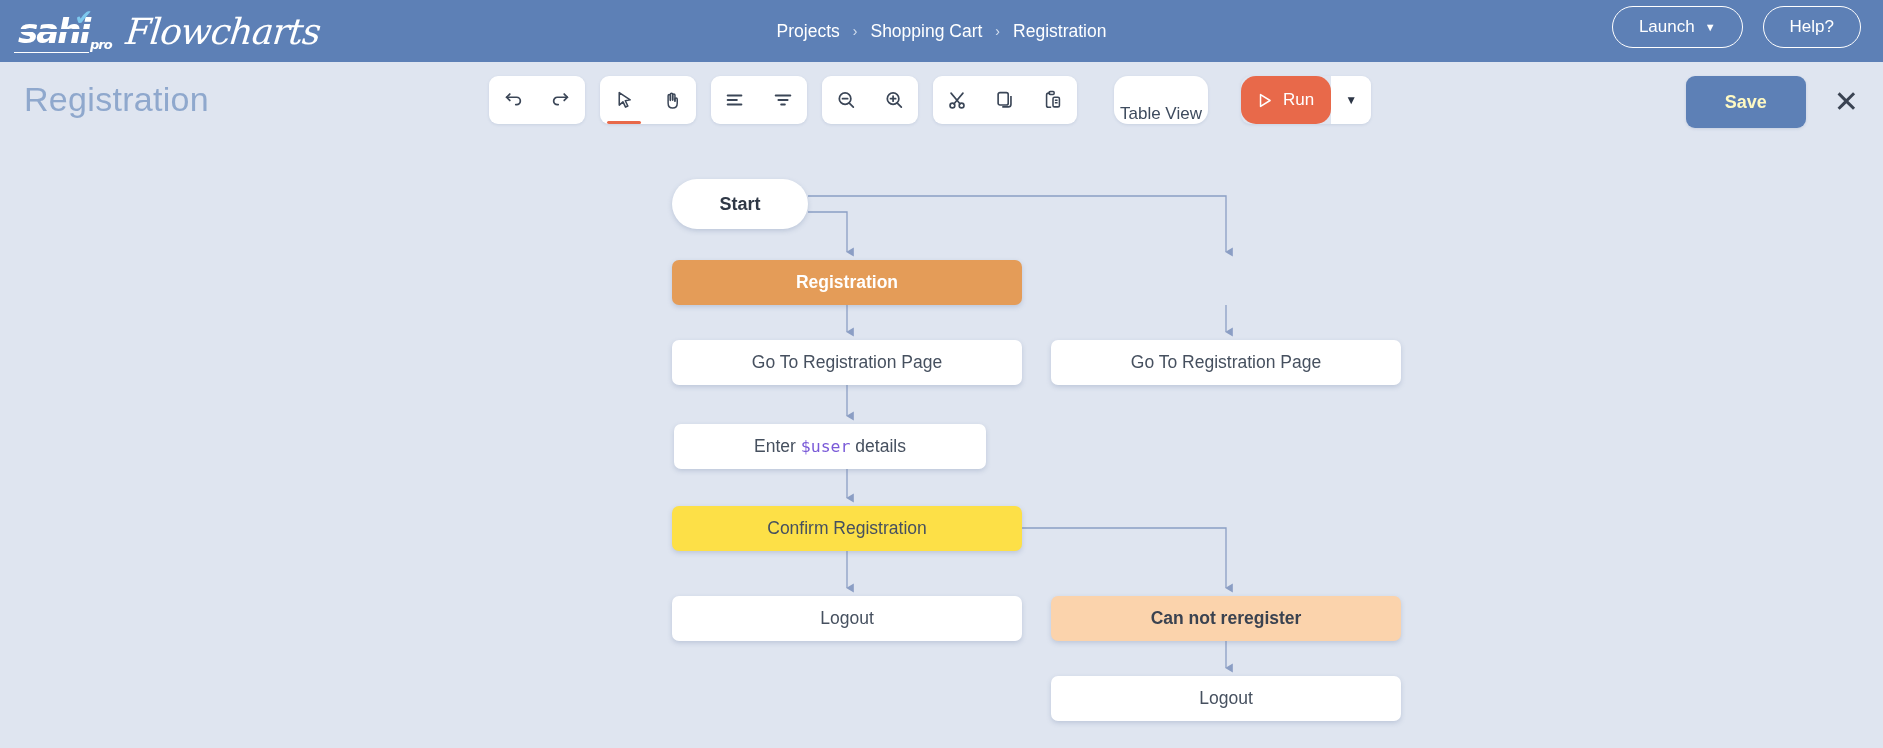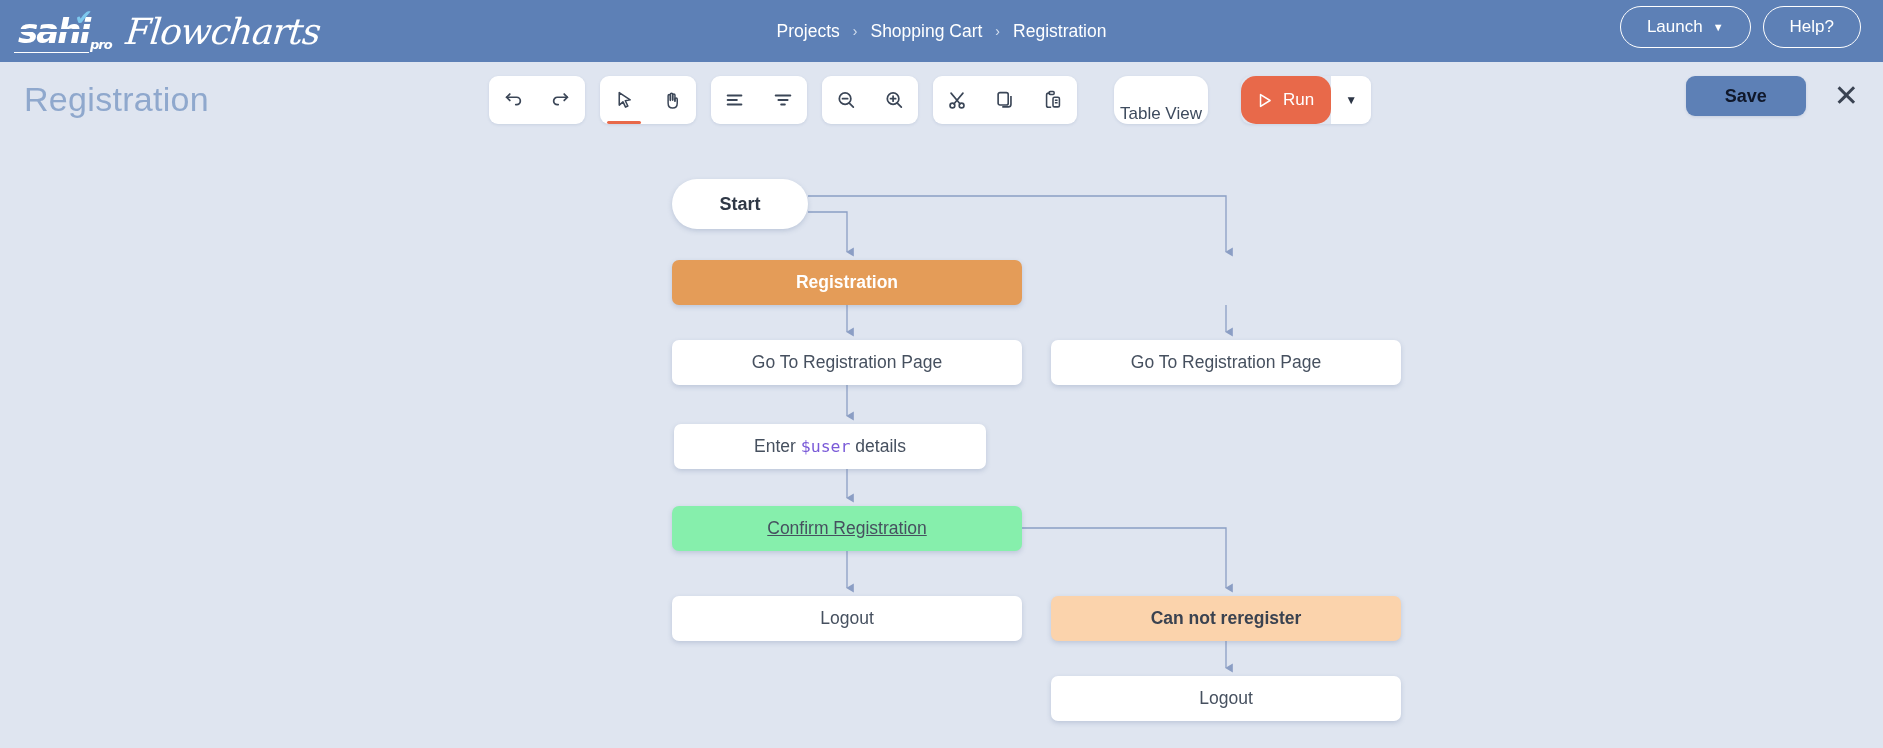--- a/index.html
+++ b/index.html
@@ -68,21 +68,21 @@
     border-radius: 31px;
   }
   .breadcrumb > * { pointer-events: auto; }
   .bc-item {
     font-size: 17.5px; color: #ffffff;
   }
   .bc-sep { font-size: 14px; color: #d6e0ef; }
 
   .topbar-right {
     position: absolute; right: 22px; top: 0; height: 54px;
-    display: flex; align-items: center; gap: 12px;
+    display: flex; align-items: center; gap: 20px;
   }
   .pill-btn {
     border: 1.5px solid #ffffff; border-radius: 24px;
     color: #ffffff; background: transparent;
     font-size: 17px; height: 42px;
     padding: 0 26px;
     display: flex; align-items: center; gap: 10px;
     cursor: pointer;
     font-family: "Liberation Sans", sans-serif;
   }
@@ -146,22 +146,22 @@
     display: flex; align-items: center; justify-content: center;
     cursor: pointer;
   }
   .rundrop .caret { font-size: 12px; color: #2c3545; }
 
   .subbar-right {
     position: absolute; right: 20px; top: 14px;
     display: flex; align-items: center; gap: 24px;
   }
   .save-btn {
-    background: #5d80b6; color: #0f172a;
-    border-radius: 9px; height: 40px; width: 120px;
+    background: #5d80b6; color: #fef9c3;
+    border-radius: 9px; height: 52px; width: 120px;
     display: flex; align-items: center; justify-content: center;
     font-size: 18px; font-weight: bold; cursor: pointer;
     box-shadow: 0 1px 3px rgba(100,120,160,0.2);
   }
   .close-x {
     font-size: 30px; color: #3a4352; cursor: pointer;
     line-height: 1; font-weight: 300;
     padding: 0 4px;
   }
 
@@ -186,21 +186,21 @@
     text-align: left;
     padding: 0 10px;
   }
   .node.start {
     border-radius: 26px;
     font-weight: bold; color: #2f3846; font-size: 18px;
   }
   .node.header {
     background: #e49c58; color: #ffffff; font-weight: bold;
   }
-  .node.cream { background: #86efac; text-decoration: underline; }
+  .node.cream { background: #fde047; }
   .node.peach { background: #fbd3ac; color: #3a4250; font-weight: bold; }
   .var { color: #7a5ad8; font-family: "DejaVu Sans Mono", monospace; font-size: 16.5px; }
 </style>
 </head>
 <body>
 
 <div class="topbar">
 
   <div class="logo-wrap">
     <span class="logo-sahi">

